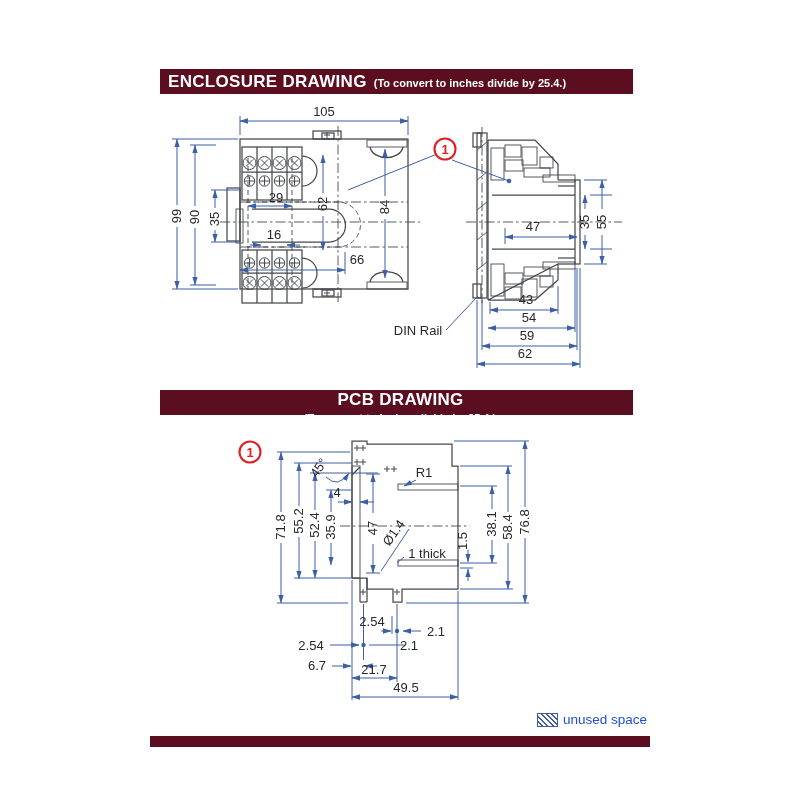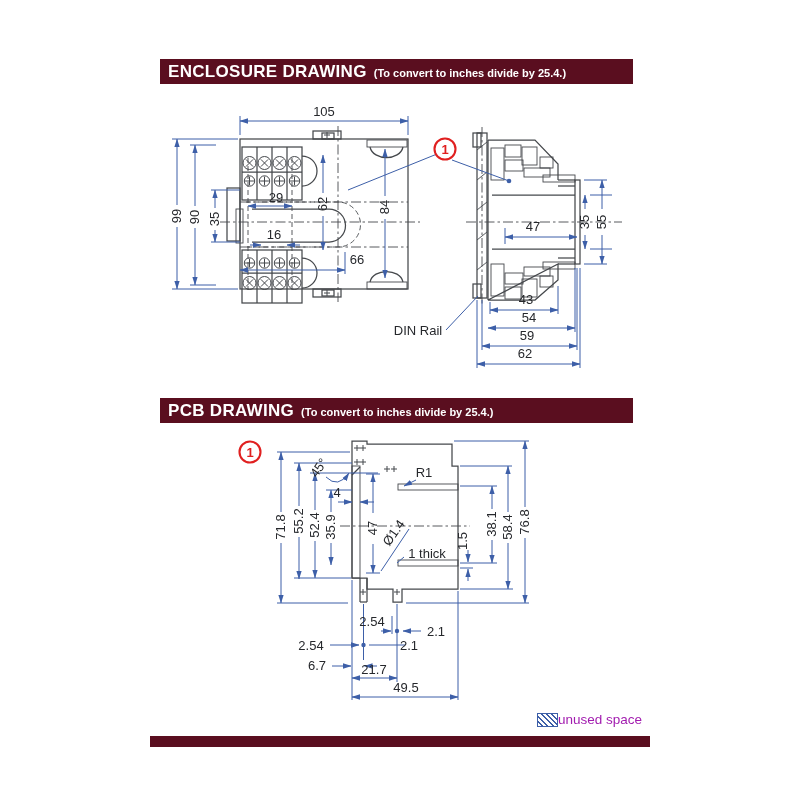--- a/index.html
+++ b/index.html
@@ -2,26 +2,26 @@
 <html><head>
 <meta charset="utf-8">
 <style>
   html,body{margin:0;padding:0;background:#fff;}
   #page{position:relative;width:800px;height:800px;background:#ffffff;overflow:hidden;
         font-family:"Liberation Sans", sans-serif;}
   .banner{position:absolute;left:160px;width:473px;height:25px;background:#5a0e1f;
           color:#ffffff;display:flex;align-items:center;padding:0;box-sizing:border-box;}
   .banner .t{font-size:17px;font-weight:700;letter-spacing:.3px;margin-left:8px;white-space:nowrap;}
   .banner .s{font-size:11px;font-weight:700;margin-left:7px;white-space:nowrap;padding-top:2px;}
-  #b1{top:59px;} #b2{top:398px;}
+  #b1{top:69px;} #b2{top:390px;flex-direction:column;}
   #bottombar{position:absolute;left:150px;top:736px;width:500px;height:11px;background:#5a0e1f;}
   #legend{position:absolute;left:537px;top:712px;display:flex;align-items:center;}
   #legend .sw{width:19px;height:12px;border:1px solid #3d5fa8;
       background:repeating-linear-gradient(45deg,#ffffff 0 2.4px,#3d5fa8 2.4px 3.8px);}
-  #legend .lb{font-size:13.5px;color:#a21caf;}
+  #legend .lb{font-size:13.5px;color:#1d4ed8;margin-left:5px;}
   svg{position:absolute;left:0;top:0;}
   .obj{stroke:#45484c;stroke-width:1.25;fill:none;}
   .objthin{stroke:#45484c;stroke-width:.9;fill:none;}
   .dim{stroke:#3d5fa8;stroke-width:1;fill:none;}
   .dash{stroke-dasharray:5 3;}
   .cdash{stroke-dasharray:10 3 2.5 3;stroke-width:.9;}
   .dtxt{font:13px "Liberation Sans",sans-serif;fill:#26282c;text-anchor:middle;}
   .red{stroke:#e02020;fill:none;stroke-width:2.1;}
   .redtxt{font:700 13px "Liberation Sans",sans-serif;fill:#e02020;text-anchor:middle;}
 </style>

